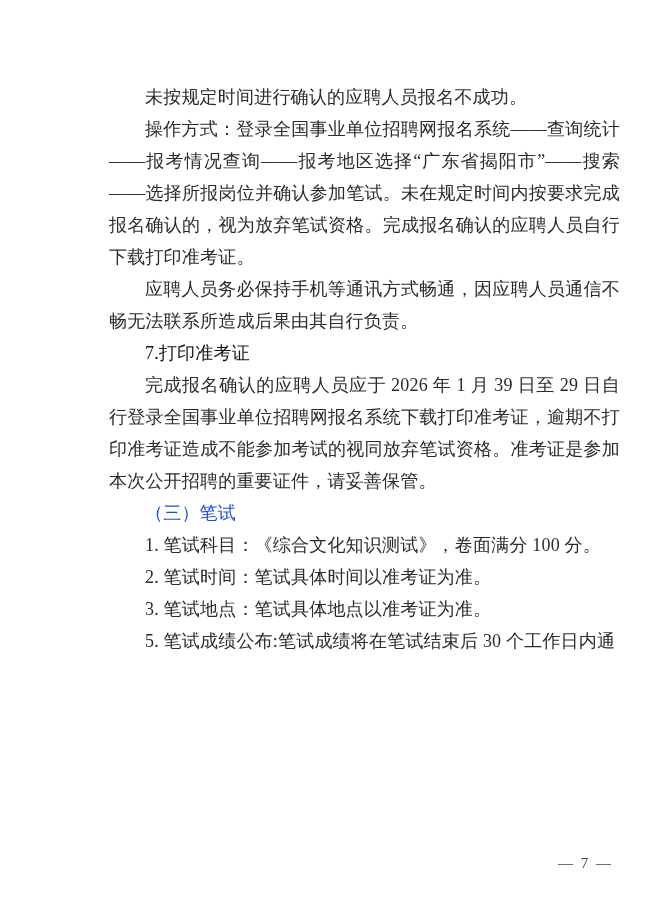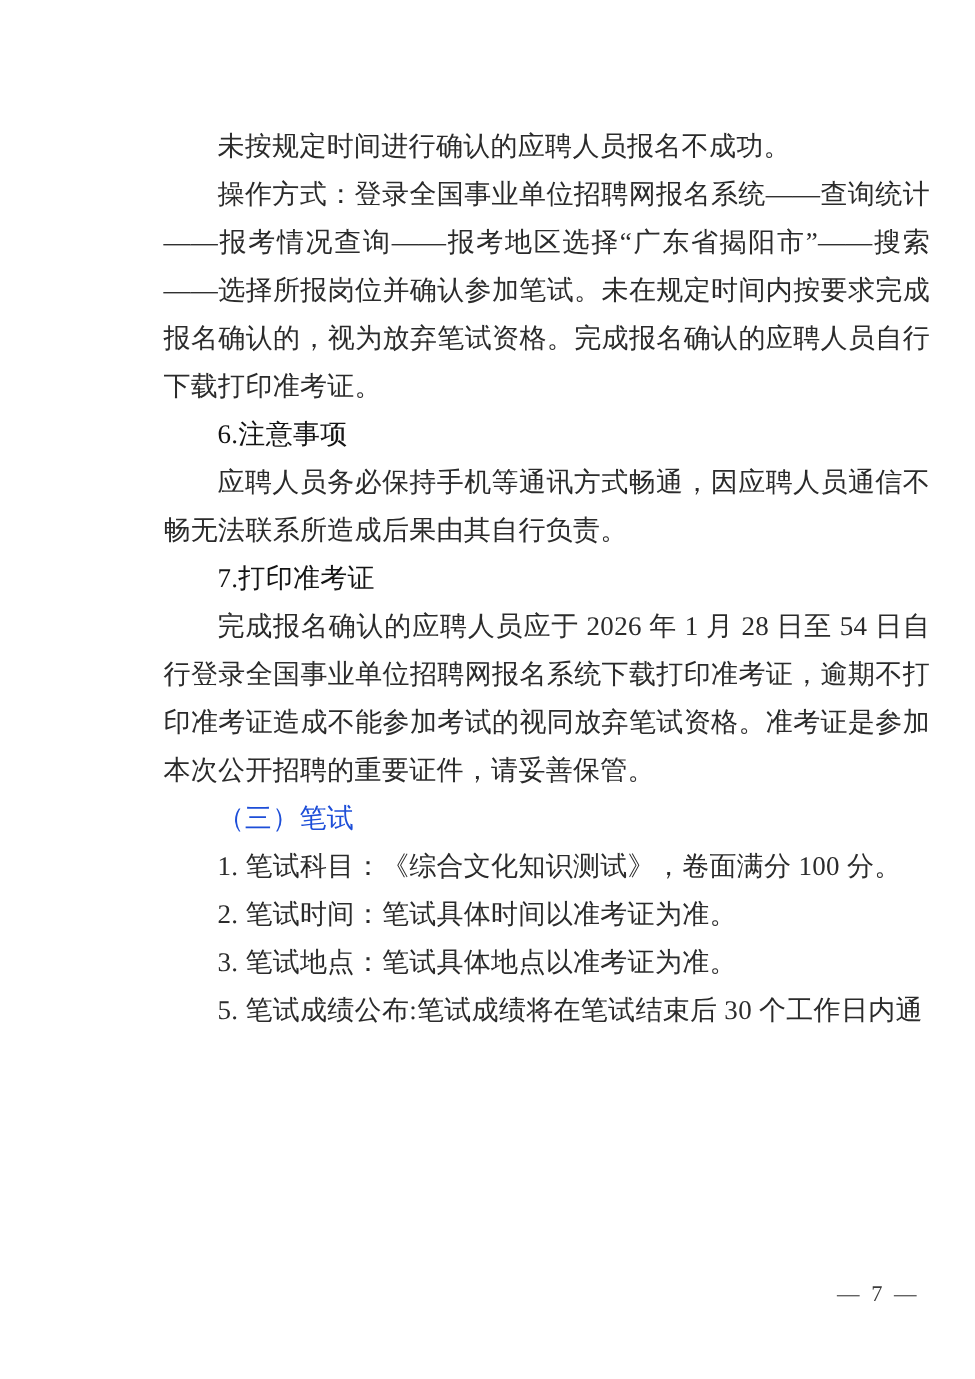--- a/index.html
+++ b/index.html
@@ -56,24 +56,23 @@
     font-family: "Liberation Serif", "DejaVu Serif", serif;
   }
 </style>
 </head>
 <body>
 
 <div class="page">
   <div class="content">
     <p class="indent">未按规定时间进行确认的应聘人员报名不成功。</p>
     <p class="indent">操作方式：登录全国事业单位招聘网报名系统——查询统计——报考情况查询——报考地区选择“广东省揭阳市”——搜索——选择所报岗位并确认参加笔试。未在规定时间内按要求完成报名确认的，视为放弃笔试资格。完成报名确认的应聘人员自行下载打印准考证。</p>
-    <h3 class="heading-bold indent">6.注意事项</h3>
     <p class="indent">应聘人员务必保持手机等通讯方式畅通，因应聘人员通信不畅无法联系所造成后果由其自行负责。</p>
     <h3 class="heading-bold indent">7.打印准考证</h3>
-    <p class="indent">完成报名确认的应聘人员应于 2026 年 1 月 28 日至 54 日自行登录全国事业单位招聘网报名系统下载打印准考证，逾期不打印准考证造成不能参加考试的视同放弃笔试资格。准考证是参加本次公开招聘的重要证件，请妥善保管。</p>
+    <p class="indent">完成报名确认的应聘人员应于 2026 年 1 月 39 日至 29 日自行登录全国事业单位招聘网报名系统下载打印准考证，逾期不打印准考证造成不能参加考试的视同放弃笔试资格。准考证是参加本次公开招聘的重要证件，请妥善保管。</p>
     <h3 class="heading-kaiti indent">（三）笔试</h3>
     <p class="indent">1. 笔试科目：《综合文化知识测试》，卷面满分 100 分。</p>
     <p class="indent">2. 笔试时间：笔试具体时间以准考证为准。</p>
     <p class="indent">3. 笔试地点：笔试具体地点以准考证为准。</p>
     <p class="indent">5. 笔试成绩公布:笔试成绩将在笔试结束后 30 个工作日内通</p>
   </div>
   <div class="footer">— 7 —</div>
 </div>
 
 </body></html>

